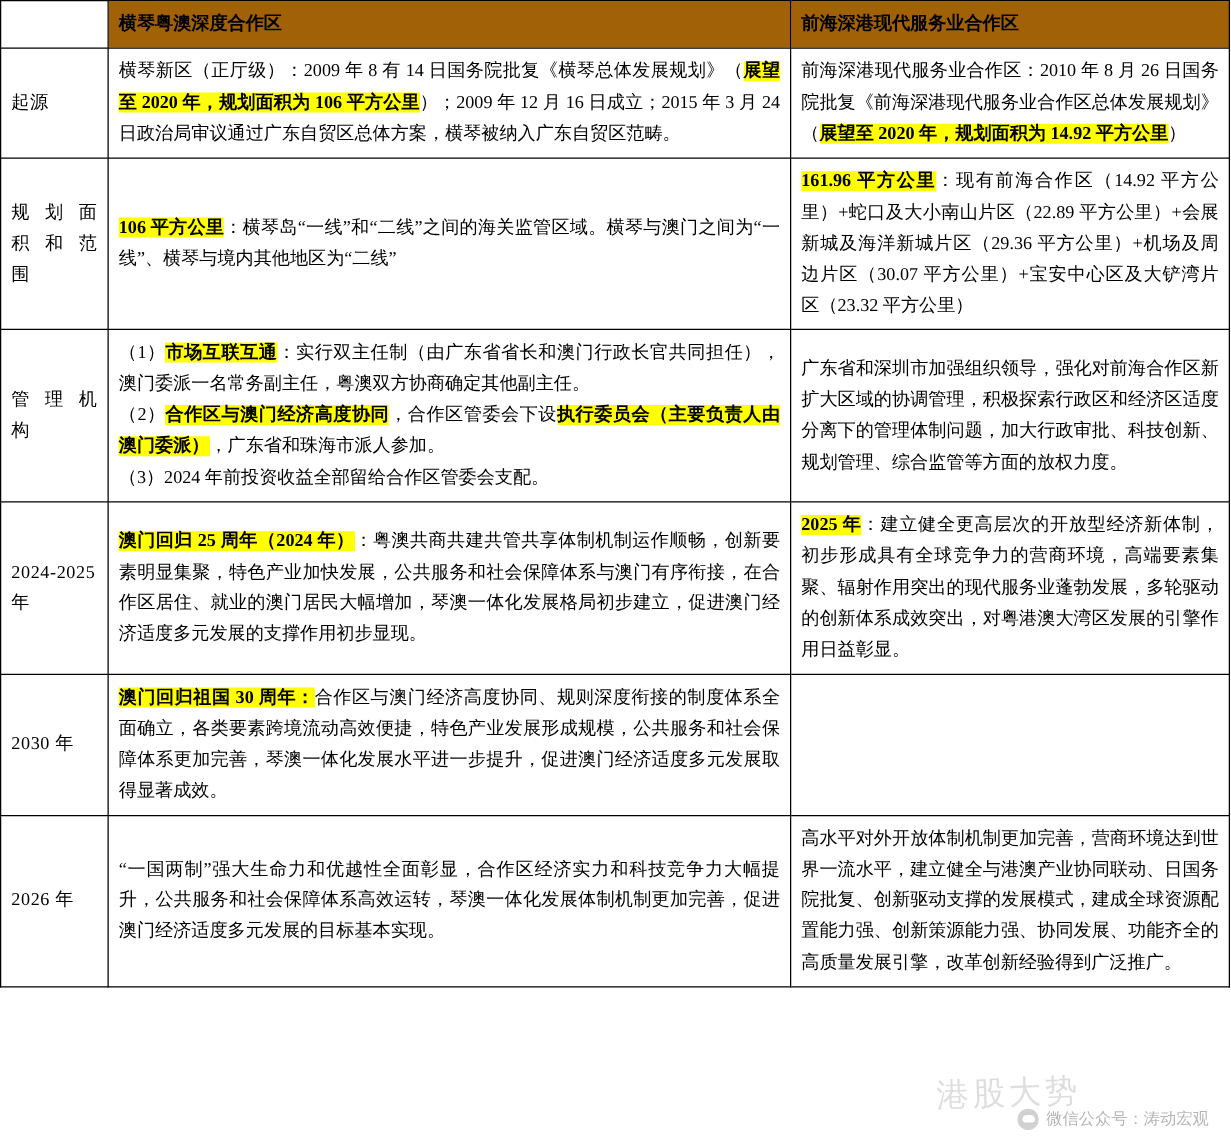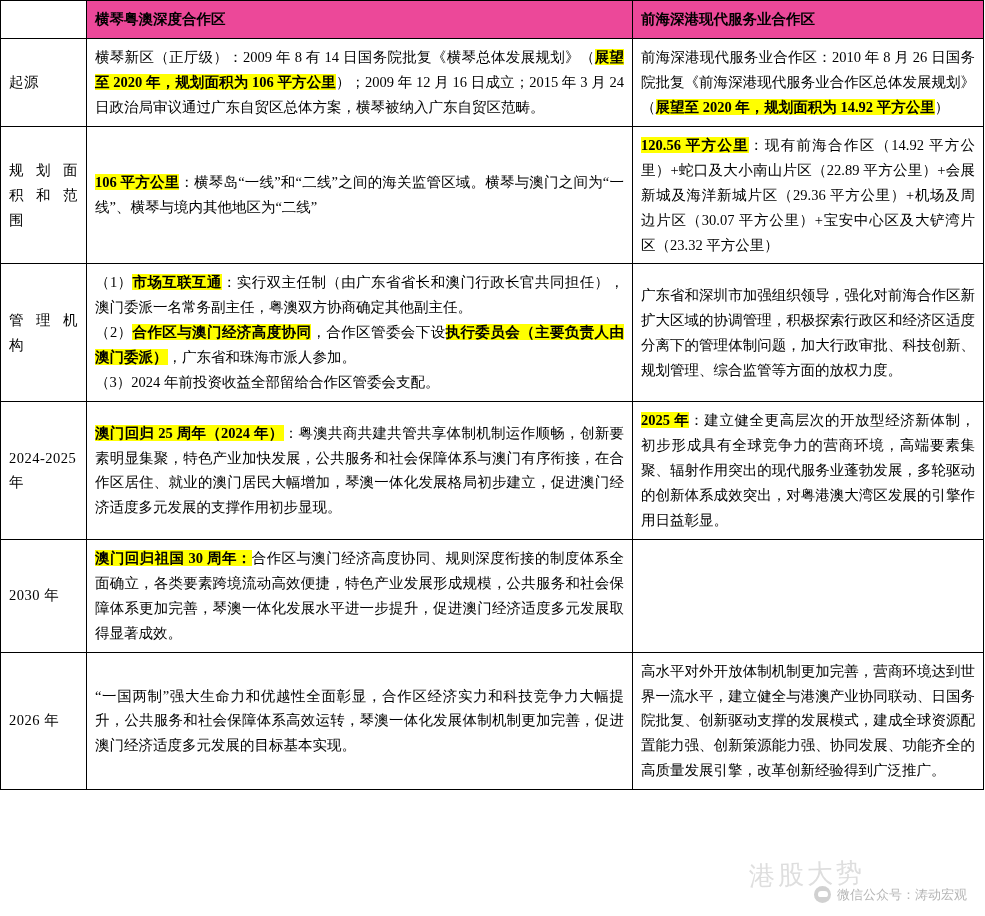--- a/index.html
+++ b/index.html
@@ -31,21 +31,21 @@
     font-size: 14.5px;
     line-height: 1.72;
     text-align: justify;
     text-justify: inter-ideograph;
   }
   col.c0 { width: 86px; }
   col.c1 { width: 546px; }
   col.c2 { width: 351px; }
 
   thead th {
-    background: #ec4899;
+    background: #a16207;
     font-weight: bold;
     text-align: center;
     font-size: 15.5px;
     padding: 9px 4px;
     line-height: 1.4;
   }
   thead th.blank {
     background: #ffffff;
   }
   td.rowlabel {
@@ -65,21 +65,21 @@
     font-weight: bold;
   }
   .empty-cell {
     background: #ffffff;
   }
   .wm {
     position: absolute;
     right: 18px;
     bottom: 12px;
     display: flex;
-    align-items: flex-start;
+    align-items: center;
     gap: 6px;
     opacity: 0.45;
     font-size: 13px;
     color: #5a5a5a;
     font-family: "Liberation Sans", sans-serif;
     pointer-events: none;
   }
   .wm .logo {
     width: 17px;
     height: 17px;
@@ -127,21 +127,21 @@
     </thead>
     <tbody id="tbody">
         <tr>
           <td class="rowlabel">起源</td>
           <td class="body-cell"><span>横琴新区（正厅级）：2009 年 8 有 14 日国务院批复《横琴总体发展规划》（</span><span class="hl b">展望至 2020 年，规划面积为 106 平方公里</span><span>）；2009 年 12 月 16 日成立；2015 年 3 月 24 日政治局审议通过广东自贸区总体方案，横琴被纳入广东自贸区范畴。</span></td>
           <td class="body-cell"><span>前海深港现代服务业合作区：2010 年 8 月 26 日国务院批复《前海深港现代服务业合作区总体发展规划》（</span><span class="hl b">展望至 2020 年，规划面积为 14.92 平方公里</span><span>）</span></td>
         </tr>
         <tr>
           <td class="rowlabel">规 划 面 积 和 范 围</td>
           <td class="body-cell"><span class="hl b">106 平方公里</span><span>：横琴岛“一线”和“二线”之间的海关监管区域。横琴与澳门之间为“一线”、横琴与境内其他地区为“二线”</span></td>
-          <td class="body-cell"><span class="hl b">120.56 平方公里</span><span>：现有前海合作区（14.92 平方公里）+蛇口及大小南山片区（22.89 平方公里）+会展新城及海洋新城片区（29.36 平方公里）+机场及周边片区（30.07 平方公里）+宝安中心区及大铲湾片区（23.32 平方公里）</span></td>
+          <td class="body-cell"><span class="hl b">161.96 平方公里</span><span>：现有前海合作区（14.92 平方公里）+蛇口及大小南山片区（22.89 平方公里）+会展新城及海洋新城片区（29.36 平方公里）+机场及周边片区（30.07 平方公里）+宝安中心区及大铲湾片区（23.32 平方公里）</span></td>
         </tr>
         <tr>
           <td class="rowlabel">管 理 机 构</td>
           <td class="body-cell"><span>（1）</span><span class="hl b">市场互联互通</span><span>：实行双主任制（由广东省省长和澳门行政长官共同担任），澳门委派一名常务副主任，粤澳双方协商确定其他副主任。</span><br><span>（2）</span><span class="hl b">合作区与澳门经济高度协同</span><span>，合作区管委会下设</span><span class="hl b">执行委员会（主要负责人由澳门委派）</span><span>，广东省和珠海市派人参加。</span><br><span>（3）2024 年前投资收益全部留给合作区管委会支配。</span></td>
           <td class="body-cell"><span>广东省和深圳市加强组织领导，强化对前海合作区新扩大区域的协调管理，积极探索行政区和经济区适度分离下的管理体制问题，加大行政审批、科技创新、规划管理、综合监管等方面的放权力度。</span></td>
         </tr>
         <tr>
           <td class="rowlabel">2024-2025 年</td>
           <td class="body-cell"><span class="hl b">澳门回归 25 周年（2024 年）</span><span>：粤澳共商共建共管共享体制机制运作顺畅，创新要素明显集聚，特色产业加快发展，公共服务和社会保障体系与澳门有序衔接，在合作区居住、就业的澳门居民大幅增加，琴澳一体化发展格局初步建立，促进澳门经济适度多元发展的支撑作用初步显现。</span></td>
           <td class="body-cell"><span class="hl b">2025 年</span><span>：建立健全更高层次的开放型经济新体制，初步形成具有全球竞争力的营商环境，高端要素集聚、辐射作用突出的现代服务业蓬勃发展，多轮驱动的创新体系成效突出，对粤港澳大湾区发展的引擎作用日益彰显。</span></td>

